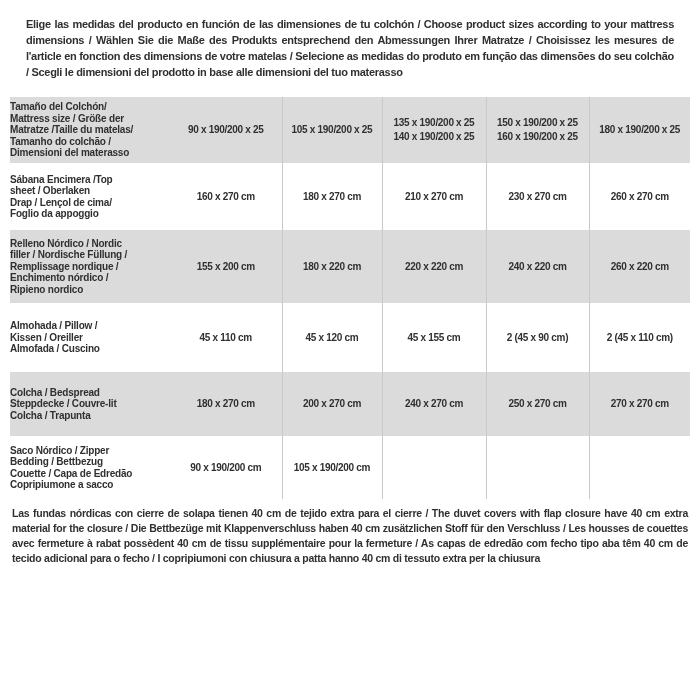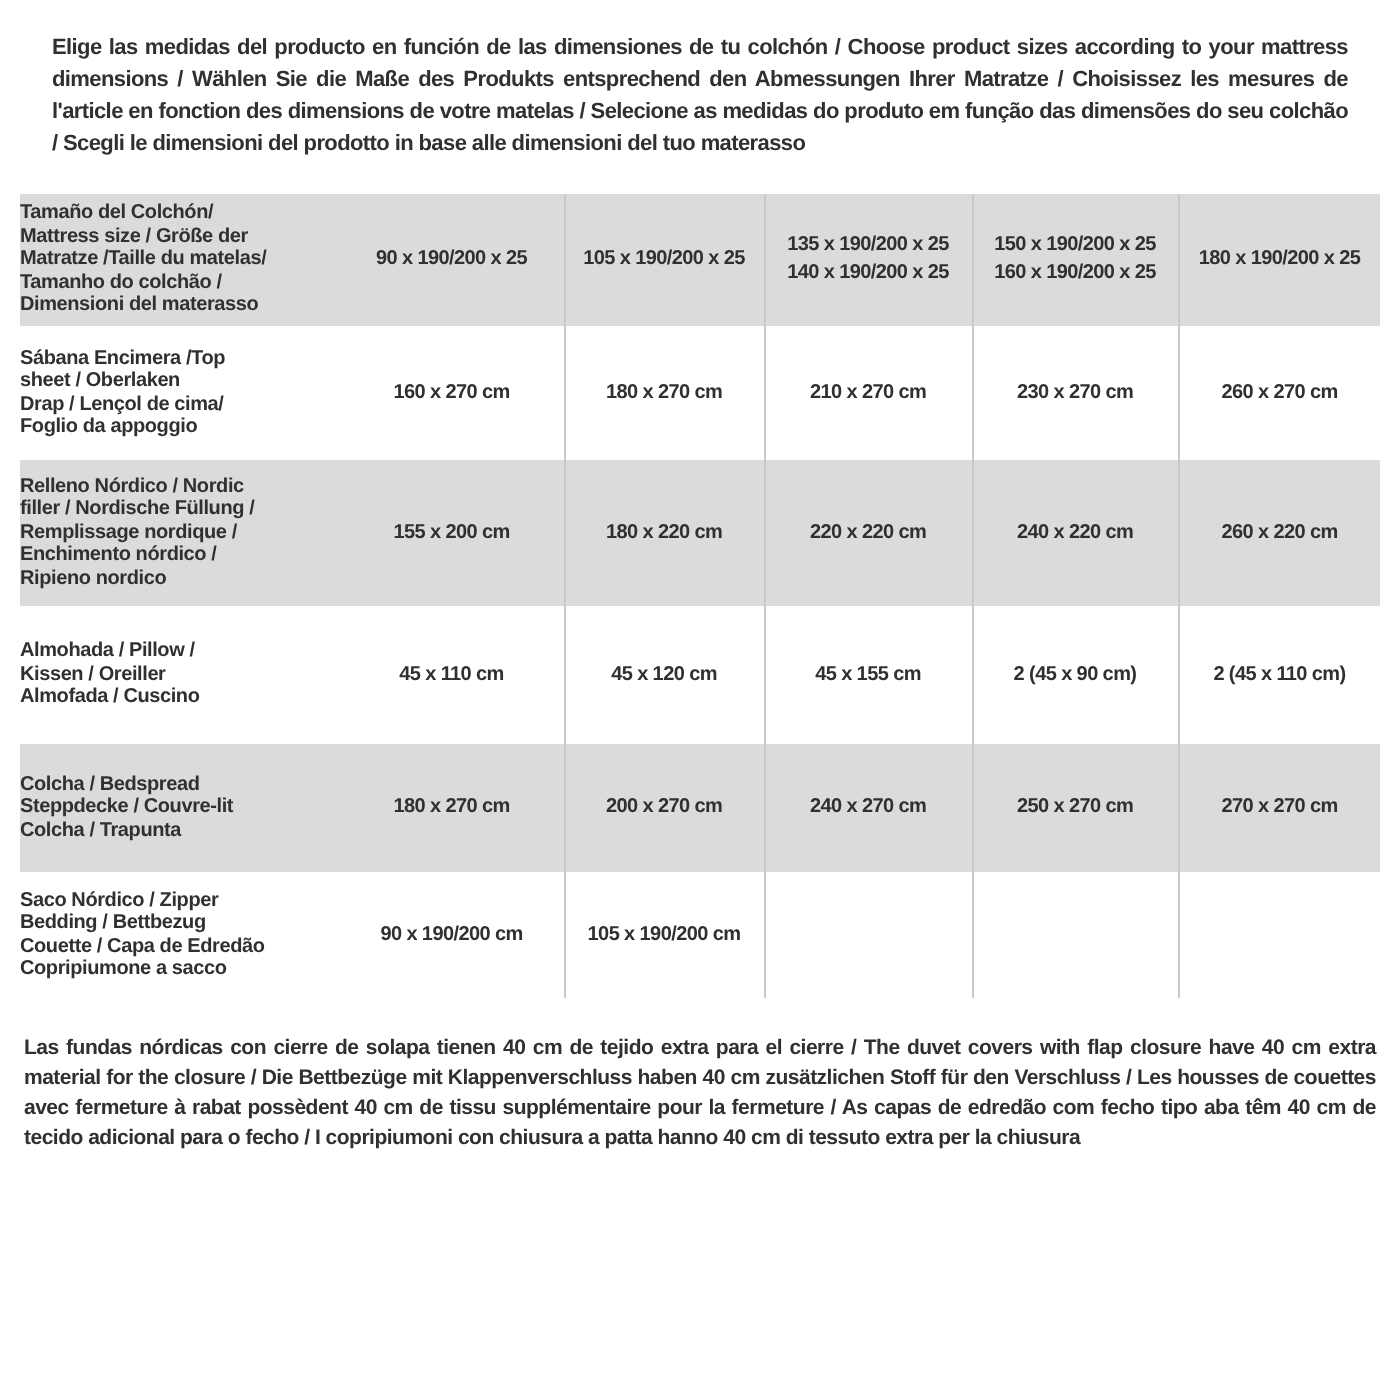--- a/index.html
+++ b/index.html
@@ -73,21 +73,21 @@
     text-align: center;
     font-size: 10px;
     line-height: 14px;
     letter-spacing: -0.3px;
     color: #303030;
   }
   table.size-table td.val + td.val {
     border-left: 1px solid #c9c9c9;
   }
   .footnote {
-    margin: 18px 12px 0 12px;
+    margin: 7px 12px 0 12px;
     font-size: 10.5px;
     font-weight: bold;
     line-height: 15px;
     letter-spacing: -0.25px;
     text-align: justify;
     color: #303030;
   }
 </style>
 </head>
 <body>

